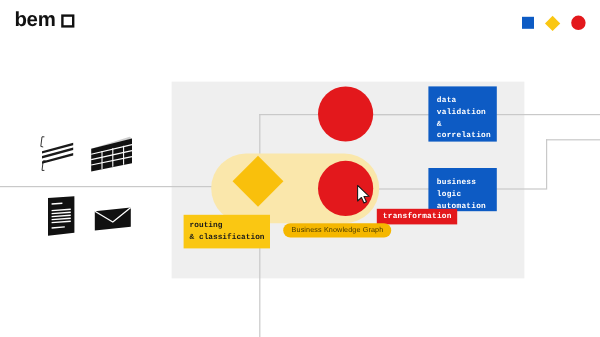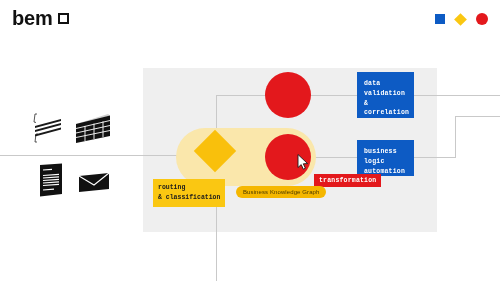--- a/index.html
+++ b/index.html
@@ -20,21 +20,21 @@
   .logo {
     position: absolute;
     left: 12px;
     top: 8px;
     display: flex;
     align-items: center;
     gap: 5px;
   }
   .logo-word {
     font-family: "Liberation Sans", sans-serif;
-    font-size: 20px;
+    font-size: 17px;
     font-weight: 700;
     letter-spacing: -0.2px;
     color: #111111;
     line-height: 1;
   }
   .logo-square {
     width: 11px;
     height: 11px;
     border: 2px solid #111111;
     box-sizing: border-box;

